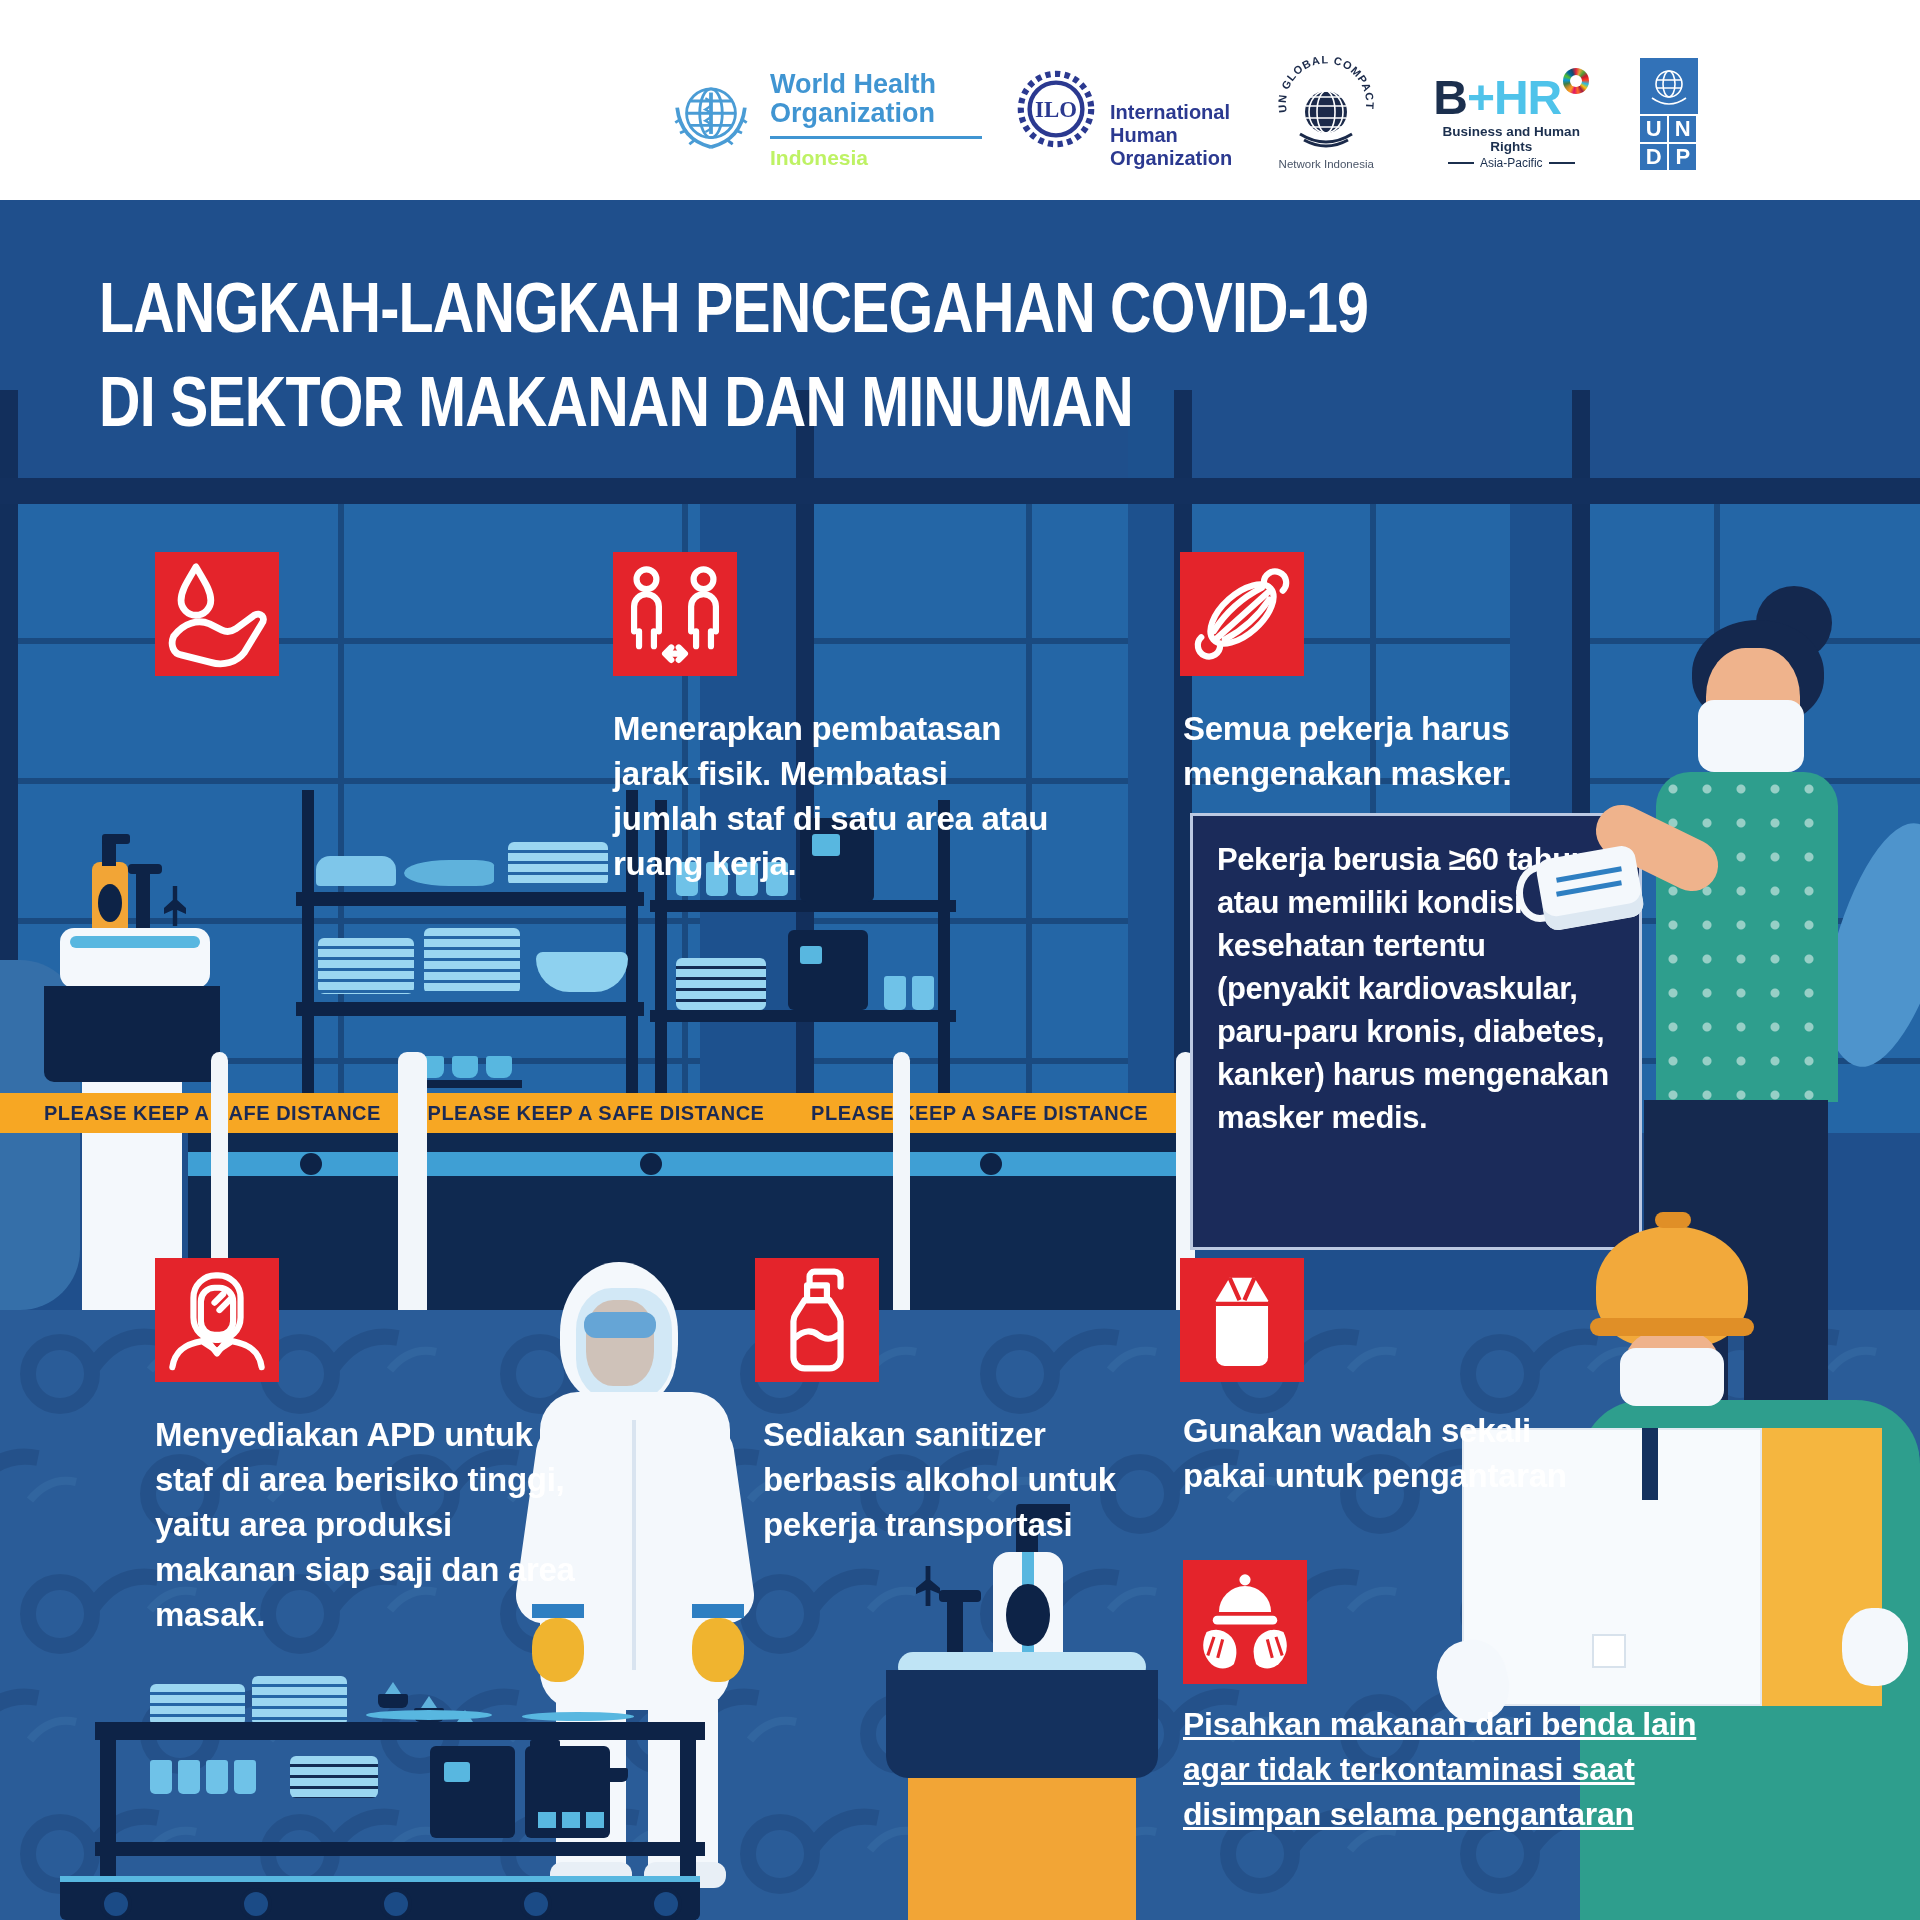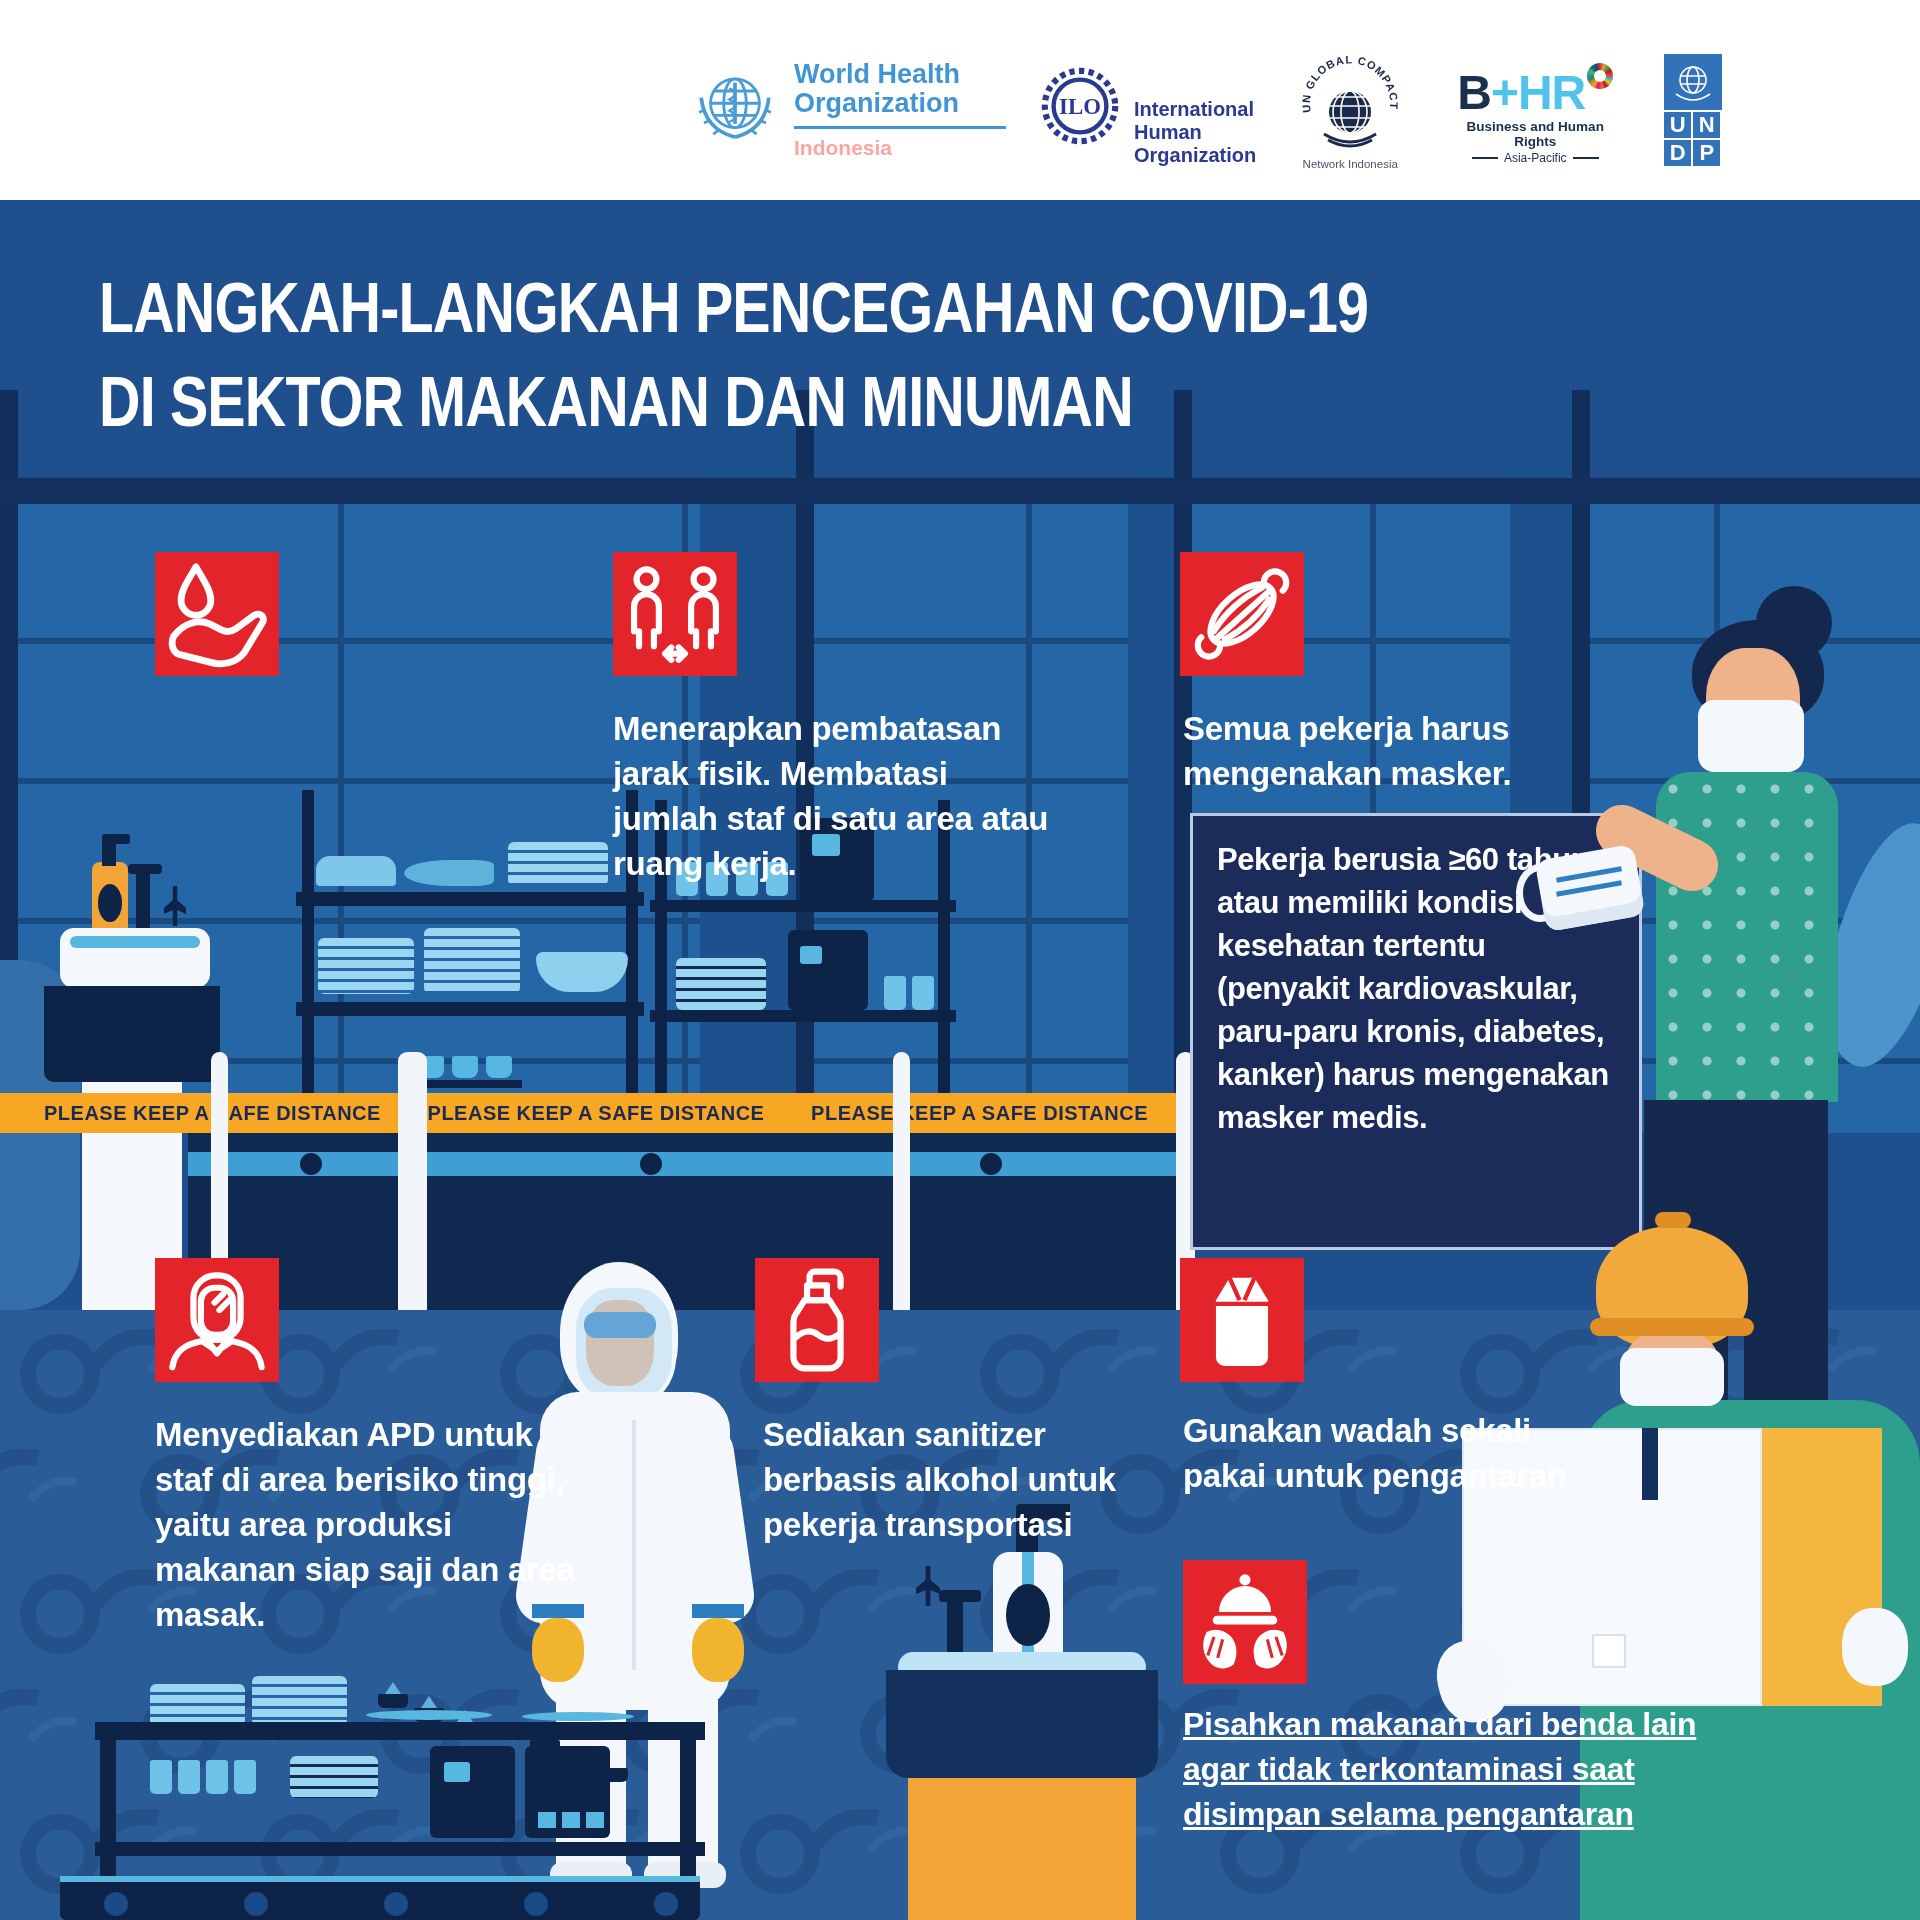--- a/index.html
+++ b/index.html
@@ -1,22 +1,22 @@
 <!DOCTYPE html>
 <html><head>
 <meta charset="utf-8">
 <style>
   html,body{margin:0;padding:0;background:#0c1f3f;font-family:"Liberation Sans",sans-serif;}
   #stage{position:relative;width:1920px;height:1920px;overflow:hidden;background:#1F4F8C;}
   .abs{position:absolute;}
   
   #hdr{left:0;top:0;width:1920px;height:200px;background:#ffffff;z-index:30;}
-  .logo-row{left:688px;top:50px;height:120px;display:flex;align-items:center;z-index:31;}
+  .logo-row{left:664px;top:50px;height:120px;display:flex;align-items:flex-end;z-index:31;}
   .who-name{color:#4095D2;font-weight:bold;font-size:27px;line-height:29px;}
-  .who-region{color:#fca5a5;font-weight:bold;font-size:21px;margin-top:7px;}
+  .who-region{color:#bef264;font-weight:bold;font-size:21px;margin-top:7px;}
   .ilo-name{color:#2B3990;font-weight:bold;font-size:20px;line-height:23px;}
   .ungc-sub{color:#4A5568;font-size:11.5px;text-align:center;}
   .bhr-big{font-size:48px;font-weight:bold;line-height:44px;letter-spacing:-1px;}
   .bhr-tag{color:#1B2F4E;font-size:13.5px;font-weight:bold;margin-top:4px;}
   .bhr-region{color:#1B2F4E;font-size:12px;display:flex;align-items:center;gap:6px;justify-content:center;margin-top:2px;}
   .bhr-region i{display:block;width:26px;height:2px;background:#1B2F4E;}
   .sdg-wheel{width:26px;height:26px;border-radius:50%;background:conic-gradient(#e5243b,#dda63a,#4c9f38,#c5192d,#ff3a21,#26bde2,#fcc30b,#a21942,#fd6925,#dd1367,#fd9d24,#bf8b2e,#3f7e44,#0a97d9,#56c02b,#00689d,#19486a,#e5243b);position:relative;}
   .sdg-wheel i{position:absolute;left:7px;top:7px;width:12px;height:12px;border-radius:50%;background:#fff;}
   .undp-cell{width:27px;height:26px;background:#3272B8;color:#fff;font-weight:bold;font-size:22px;display:flex;align-items:center;justify-content:center;}
   

